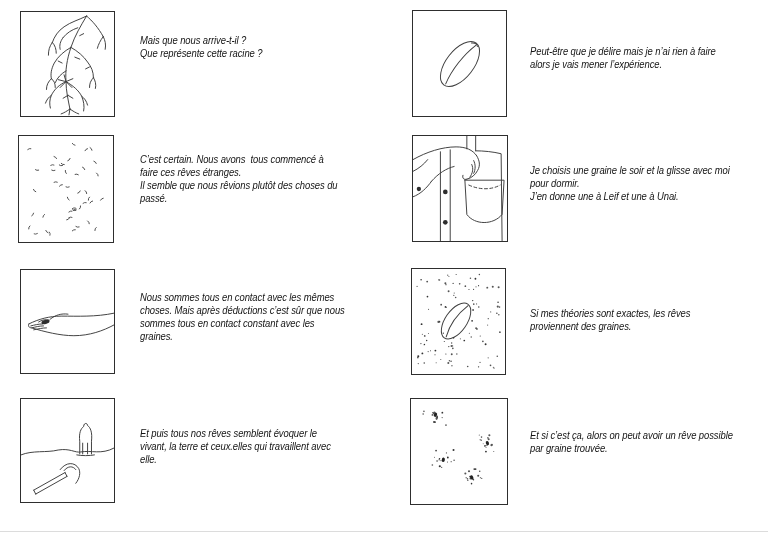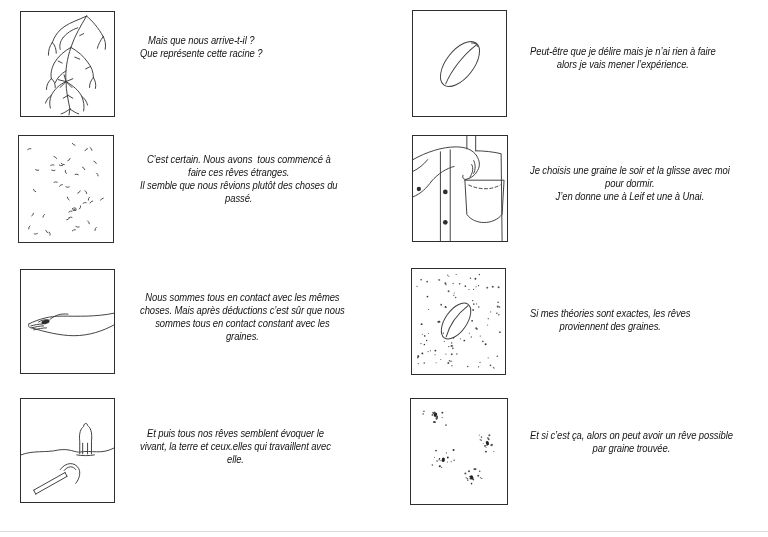--- a/index.html
+++ b/index.html
@@ -1,17 +1,17 @@
 <!DOCTYPE html>
 <html><head>
 <meta charset="utf-8">
 <style>
   html,body{margin:0;padding:0;background:#ffffff;}
   .page{position:relative;width:768px;height:537px;background:#ffffff;overflow:hidden;
-        font-family:"Liberation Sans",sans-serif;text-align:center;}
+        font-family:"Liberation Sans",sans-serif;}
   .frame{position:absolute;border:1.5px solid #2e2e2e;background:#ffffff;box-sizing:border-box;}
   .frame svg{display:block;width:100%;height:100%;}
   .ink{stroke:#3f3f3f;fill:none;stroke-width:1;stroke-linecap:round;stroke-linejoin:round;}
   .ink-thin{stroke:#4a4a4a;fill:none;stroke-width:0.8;stroke-linecap:round;}
   .fillink{fill:#2e2e2e;stroke:none;}
   .caption{position:absolute;margin:0;font-style:italic;font-weight:400;font-size:10.5px;
            line-height:13px;color:#141414;white-space:pre;transform:scaleX(0.9);
            transform-origin:0 0;letter-spacing:-0.1px;}
   .bottom-rule{position:absolute;left:0;top:531px;width:768px;height:1px;background:#dcdcdc;}
 </style>

